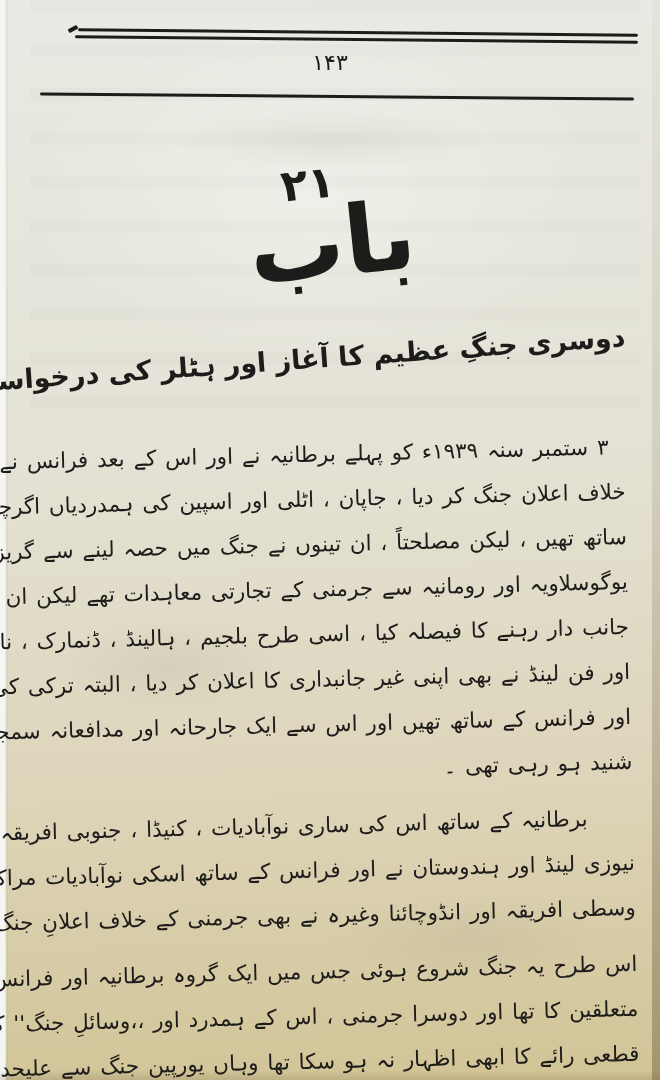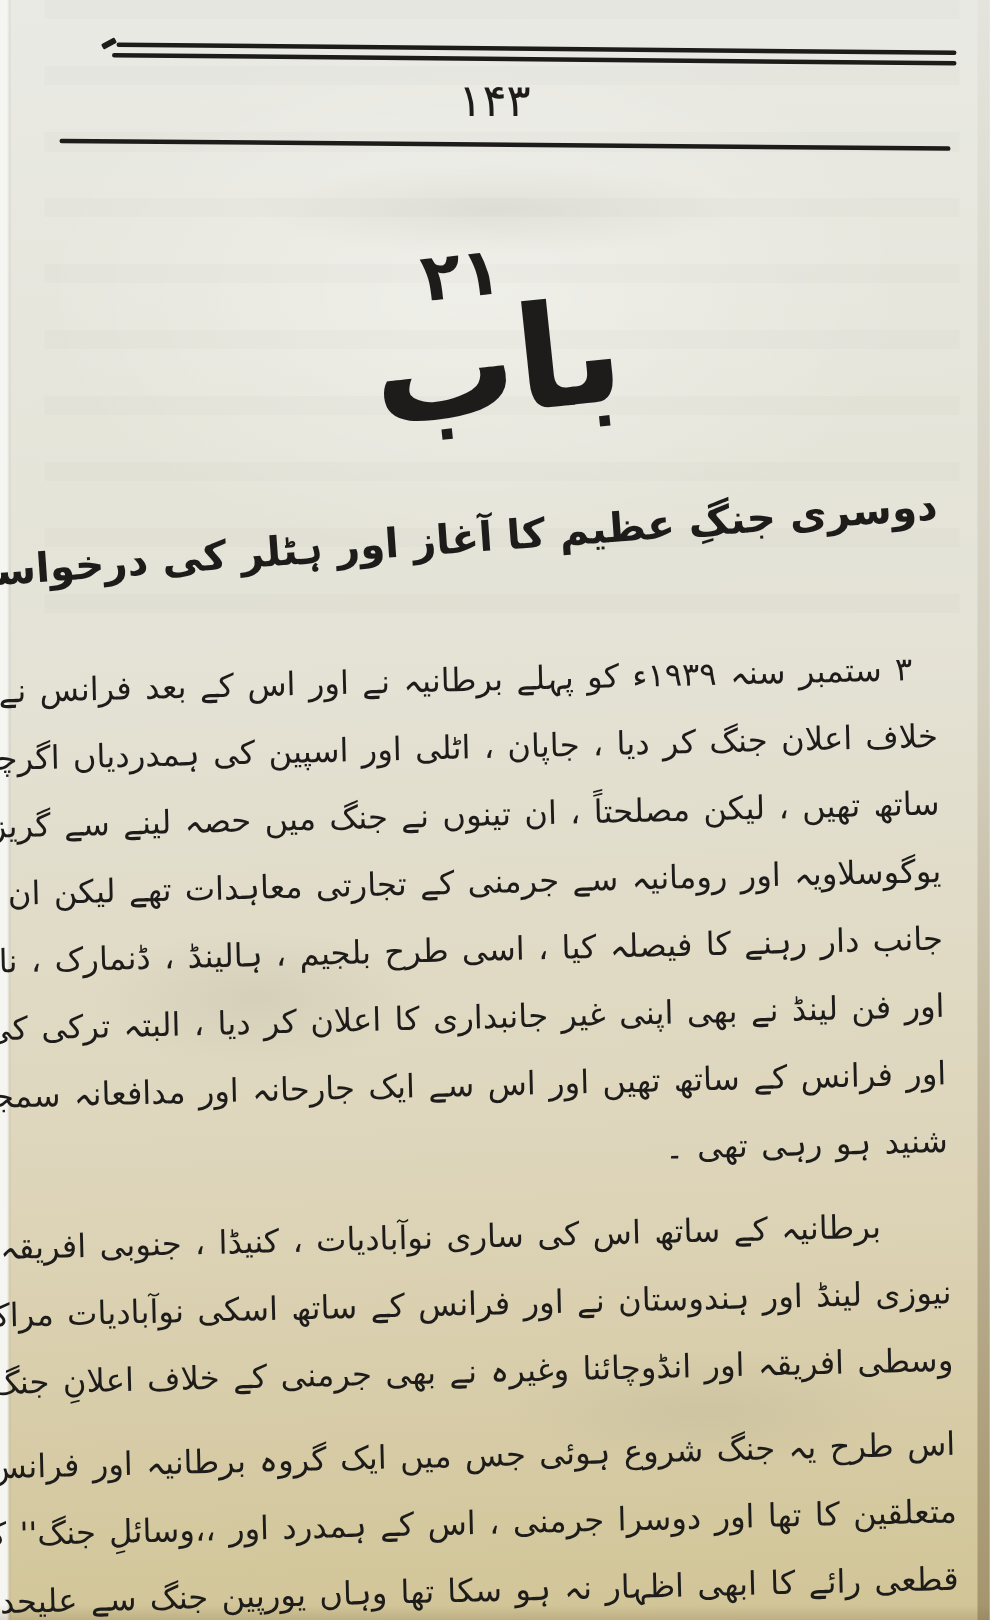--- a/index.html
+++ b/index.html
@@ -32,21 +32,21 @@
     background:radial-gradient(closest-side, rgba(150,145,125,.14), rgba(150,145,125,0));}
   
   .rule{position:absolute;height:3px;background:var(--ink);border-radius:2px;}
   .rule-top-1{left:78px;top:31px;width:560px;transform:rotate(.55deg);}
   .rule-top-2{left:75px;top:38px;width:563px;transform:rotate(.55deg);}
   .rule-hook{position:absolute;left:68px;top:27px;width:10px;height:4px;background:var(--ink);
     transform:rotate(-28deg);border-radius:1px;}
   .rule-single{left:40px;top:95px;width:594px;transform:rotate(.5deg);height:3px;}
   
   .page-number{position:absolute;top:50px;left:0;right:0;text-align:center;
-    font-size:30px;letter-spacing:2px;}
+    font-size:22px;letter-spacing:2px;}
   
   .chapter{position:absolute;top:160px;left:0;right:0;text-align:center;
     transform:rotate(-6deg);}
   .ch-num{display:block;font-size:44px;font-weight:700;transform:translateX(-18px);line-height:1;}
   .ch-word{display:block;font-size:95px;font-weight:700;line-height:.95;margin-top:-6px;}
   
   .subtitle{position:absolute;top:342px;left:28px;right:34px;text-align:center;
     font-size:27px;font-weight:700;transform:rotate(-4deg);white-space:nowrap;}
   
   .body-text{position:absolute;top:424px;right:36px;left:28px;

